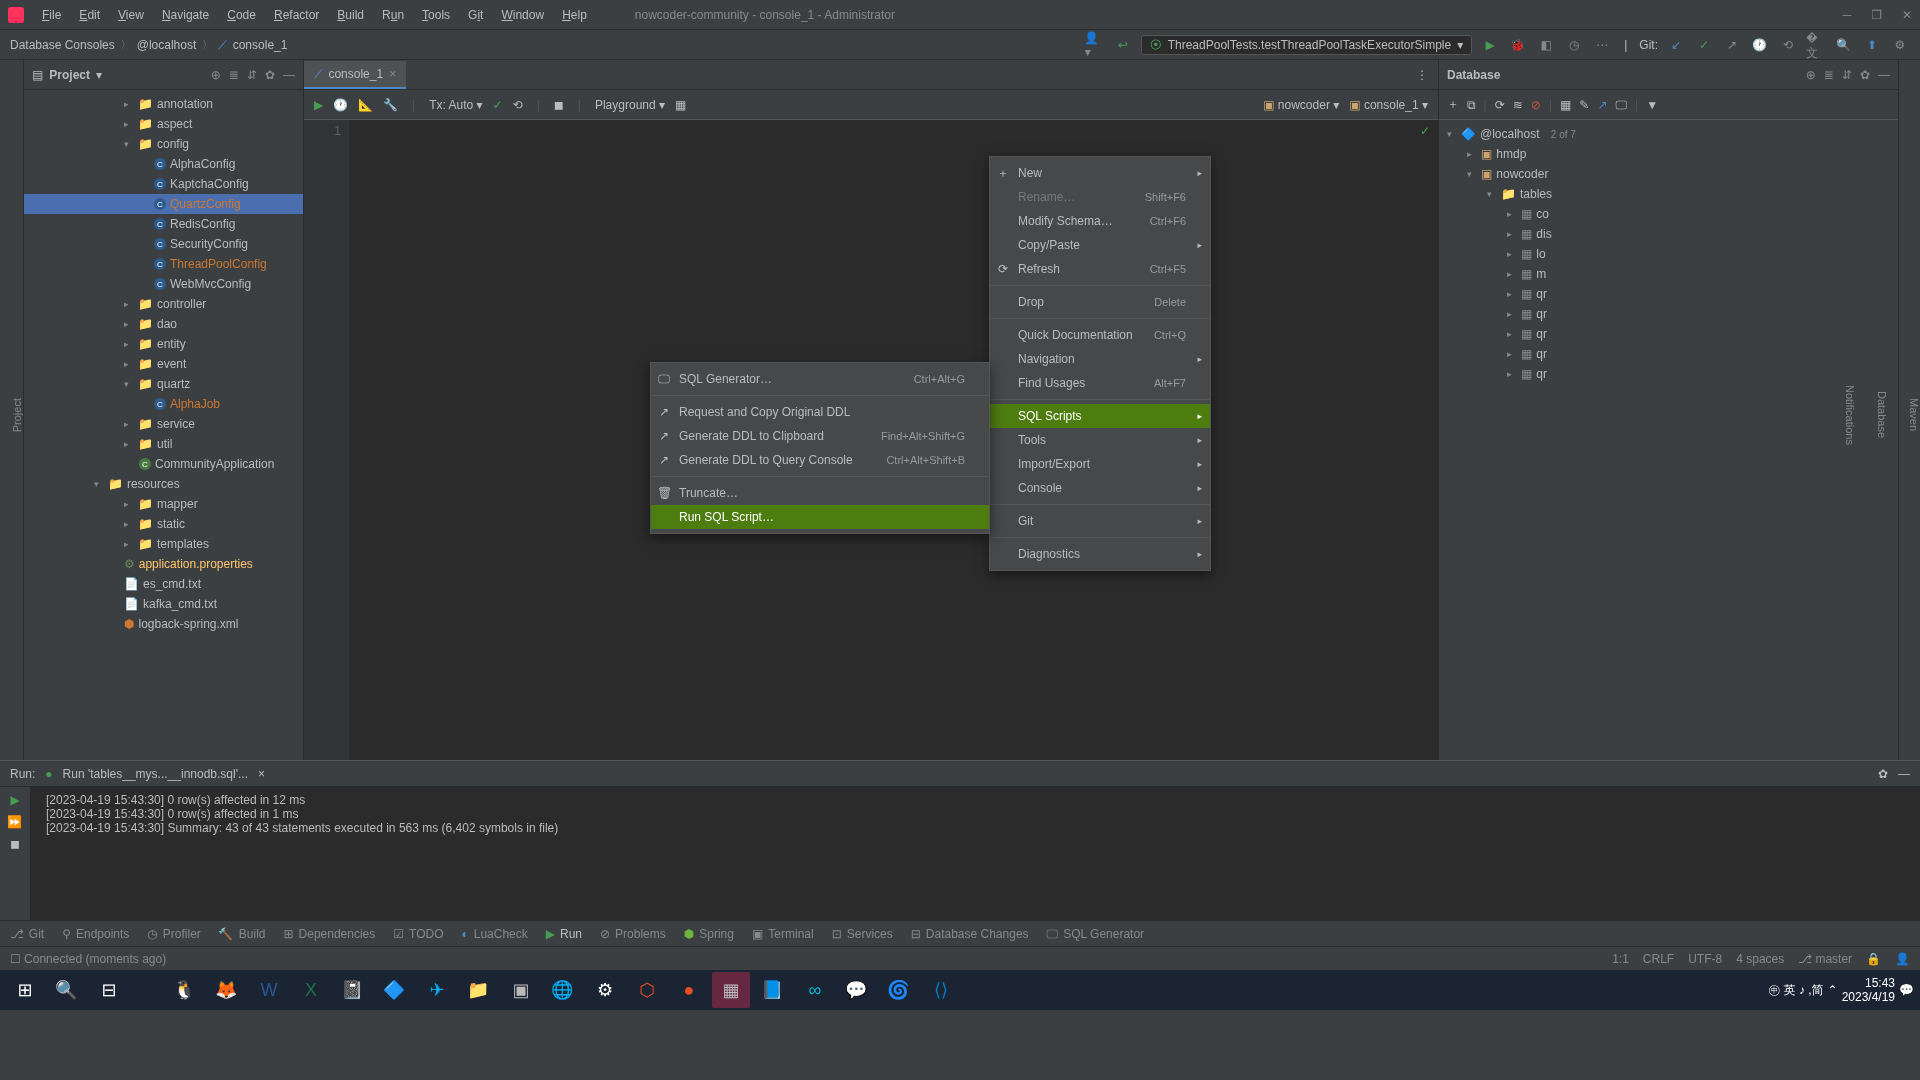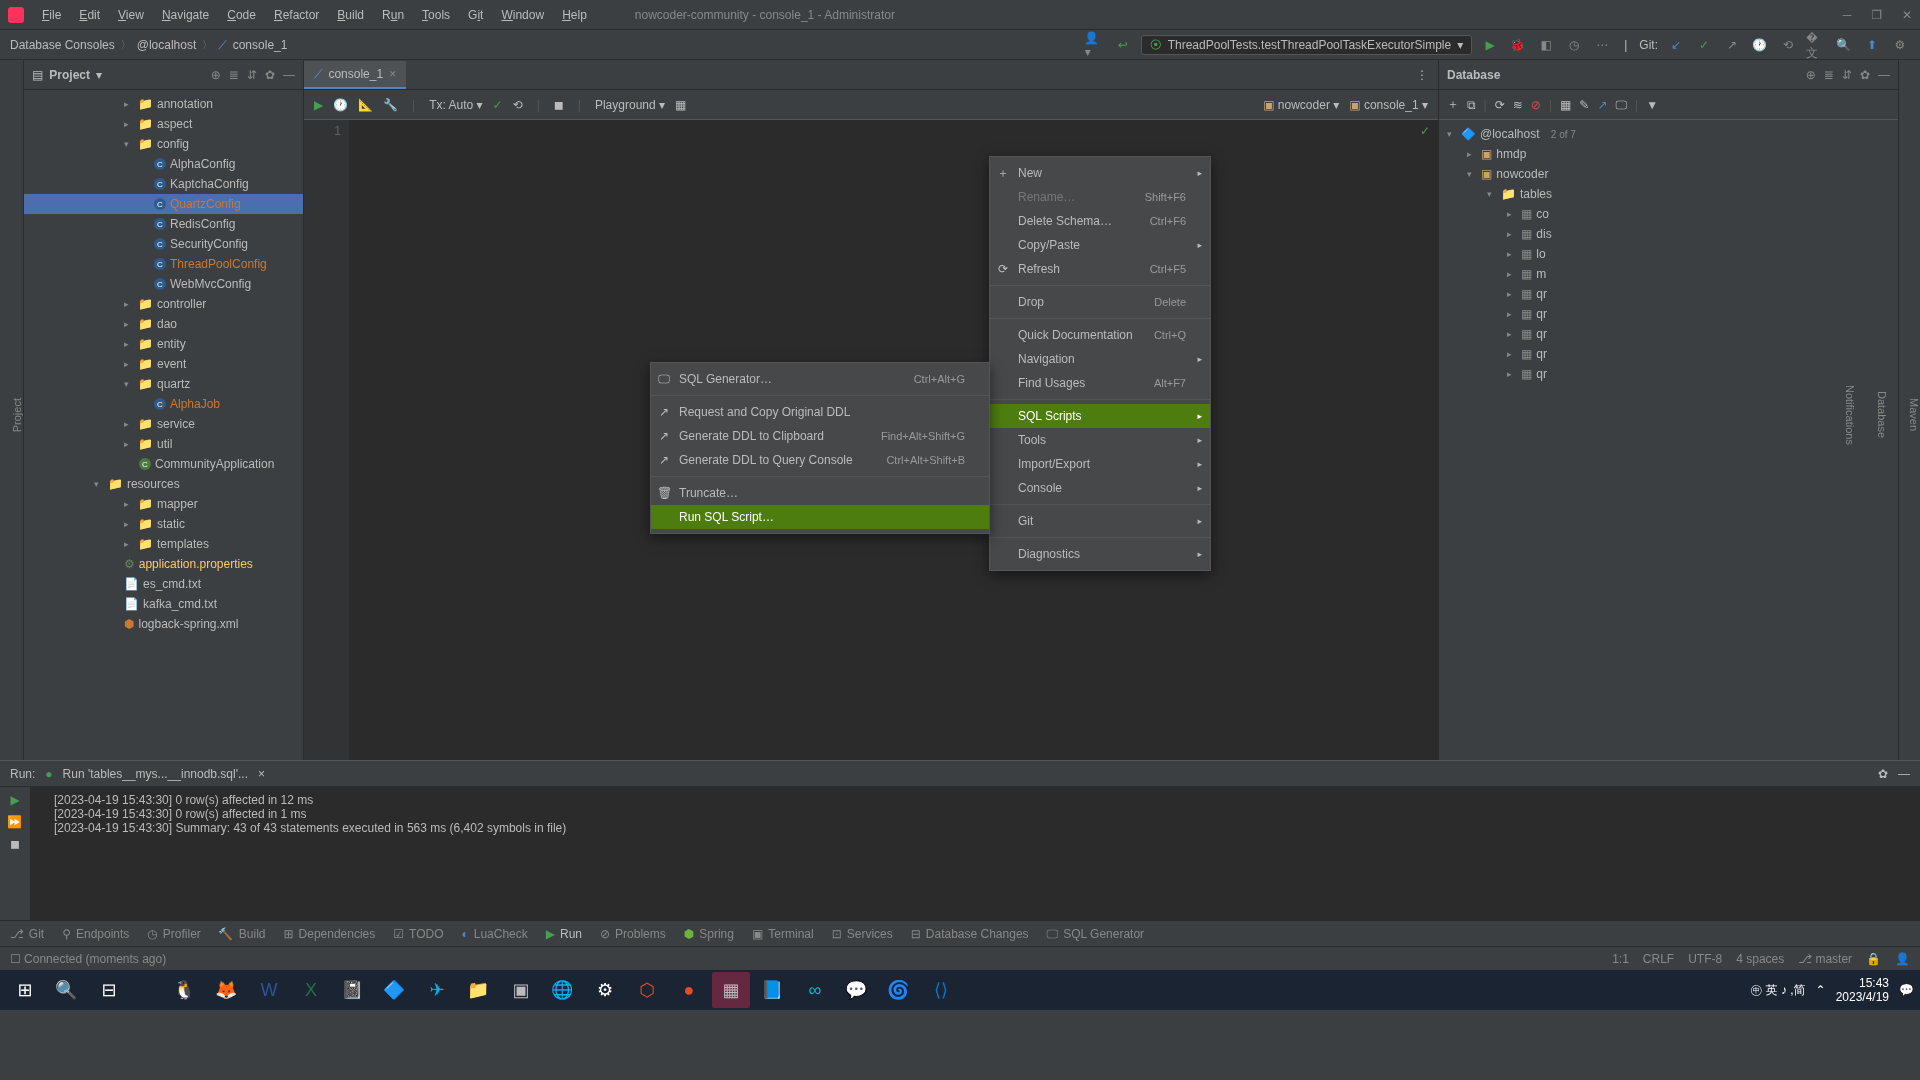--- a/index.html
+++ b/index.html
@@ -52,30 +52,30 @@
 .menu-item:hover,.menu-item.hover{background:#4d7c0f;color:#fff}
 .menu-item.disabled{color:#777}
 .menu-item .shortcut{margin-left:auto;color:#999;font-size:11px}
 .menu-item .sub-arrow{position:absolute;right:8px;font-size:9px}
 .menu-item .micon{position:absolute;left:6px;width:14px;text-align:center}
 .menu-sep{height:1px;background:#555;margin:4px 0}
 .run-panel{height:160px;background:#2b2b2b;border-top:1px solid #555;display:flex;flex-direction:column}
 .run-header{height:26px;background:#3c3f41;display:flex;align-items:center;padding:0 10px;gap:10px;border-bottom:1px solid #2b2b2b}
 .run-content{flex:1;display:flex}
 .run-gutter{width:30px;background:#3c3f41;display:flex;flex-direction:column;align-items:center;padding-top:6px;gap:8px}
-.run-output{flex:1;padding:6px 24px;font-family:Consolas,monospace;font-size:13px;color:#bbb;overflow:hidden}
+.run-output{flex:1;padding:6px 16px;font-family:Consolas,monospace;font-size:13px;color:#bbb;overflow:hidden}
 .run-output .green{color:#6a8759}
 .bottom-tabs{height:26px;background:#3c3f41;display:flex;align-items:center;padding:0 10px;gap:18px;border-top:1px solid #2b2b2b;color:#888}
 .bottom-tabs .tab{display:flex;align-items:center;gap:5px;cursor:pointer;font-size:11px}
 .bottom-tabs .tab.active{color:#bbb}
 .status-bar{height:24px;background:#3c3f41;display:flex;align-items:center;padding:0 10px;border-top:1px solid #2b2b2b;color:#888;font-size:11px}
 .status-right{margin-left:auto;display:flex;gap:14px;align-items:center}
 .taskbar{height:40px;background:#1a2433;display:flex;align-items:center;padding:0 6px;gap:4px}
 .task-icon{width:38px;height:36px;display:flex;align-items:center;justify-content:center;cursor:pointer;border-radius:2px;font-size:18px}
-.task-right{margin-left:auto;display:flex;align-items:center;gap:10px;color:#fff;font-size:11px}
+.task-right{margin-left:auto;display:flex;align-items:center;gap:4px;color:#fff;font-size:11px}
 .tiny{font-size:10px;color:#888}
 .db-icon{color:#5394ec}
 .schema-icon{color:#c9a26d}
 .table-icon{color:#888}
 </style>
 </head>
 <body>
 
 <div class="title-bar">
   <div class="logo"></div>
@@ -421,21 +421,21 @@
   <div class="menu-item">
       <span class="micon">＋</span>
       <span>New</span>
       <span class="sub-arrow">▸</span>
     </div>
   <div class="menu-item disabled">
       <span>Rename…</span>
       <span class="shortcut">Shift+F6</span>
     </div>
   <div class="menu-item">
-      <span>Delete Schema…</span>
+      <span>Modify Schema…</span>
       <span class="shortcut">Ctrl+F6</span>
     </div>
   <div class="menu-item">
       <span>Copy/Paste</span>
       <span class="sub-arrow">▸</span>
     </div>
   <div class="menu-item">
       <span class="micon">⟳</span>
       <span>Refresh</span>
       <span class="shortcut">Ctrl+F5</span>

